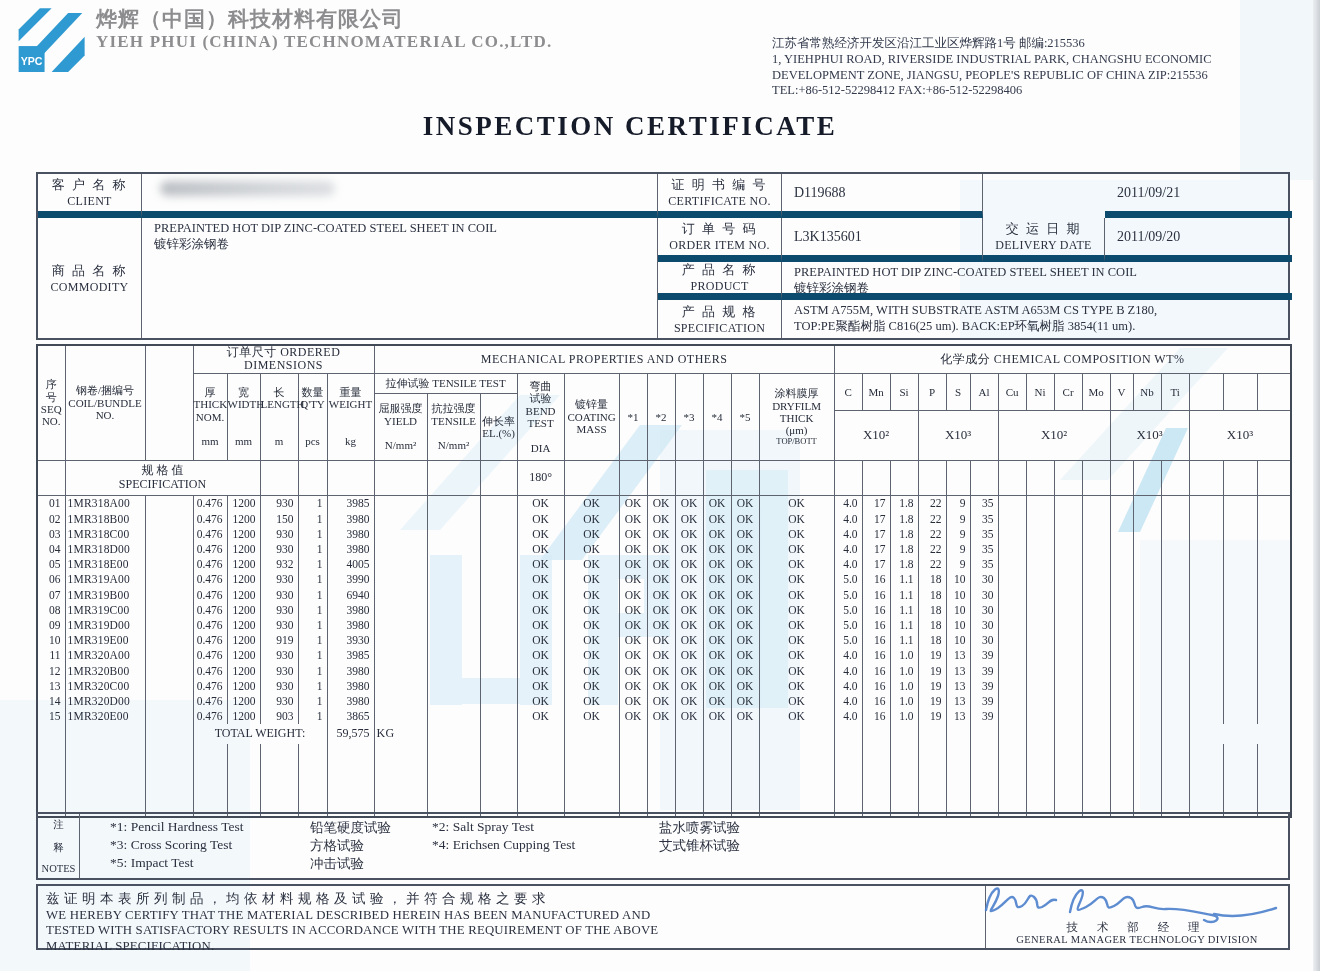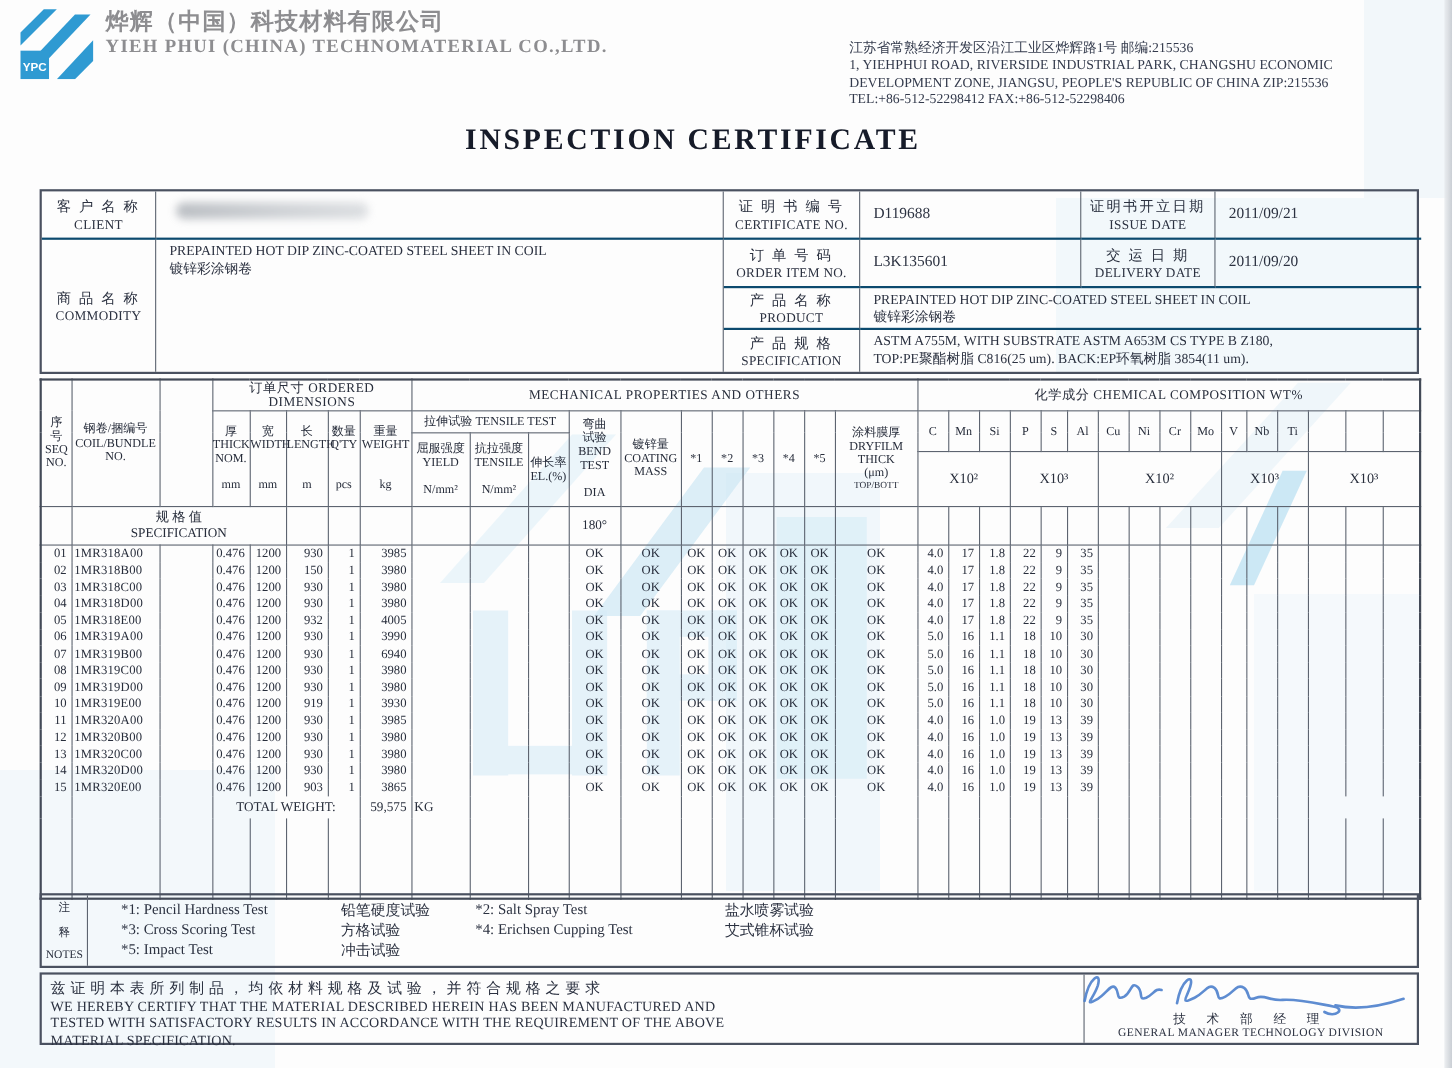--- a/index.html
+++ b/index.html
@@ -26,21 +26,21 @@
   .doc-title .en{font-size:27px;font-weight:bold;letter-spacing:2.5px;margin-top:3px;}
 
   
   .info{
     position:absolute;left:36px;top:172px;width:1254px;height:168px;
     display:grid;box-sizing:border-box;
     grid-template-columns:104px 516px 124px 201px 122px 187px;
     grid-template-rows:44px 44px 38px 38px;
     border:2px solid #4a5160;
   }
-  .cell{border-right:1px solid #5d6470;border-bottom:2px solid #0c4a6e;box-sizing:border-box;
+  .cell{border-right:1px solid #5d6470;border-bottom:7px solid #0c4a6e;box-sizing:border-box;
         display:flex;flex-direction:column;justify-content:center;overflow:hidden;}
   .cell.no-r{border-right:none;} .cell.no-b{border-bottom:none;}
   .lbl{align-items:center;text-align:center;}
   .lbl .cn{font-size:13px;letter-spacing:2px;}
   .lbl .en{font-size:12px;letter-spacing:.3px;}
   .val{padding-left:12px;font-size:14px;}
   .val2{padding:3px 0 0 12px;font-size:12.5px;line-height:1.25;justify-content:flex-start;}
   .blur-blob{width:175px;height:15px;margin:2px 0 10px 6px;border-radius:8px;
      background:linear-gradient(90deg,#8f959d,#b4b9bf 60%,#c7cbd0);filter:blur(4px);opacity:.6;}
 
@@ -154,24 +154,20 @@
       <div class="en">CLIENT</div>
     </div>
     <div class="cell val" style="grid-column:2;grid-row:1">
       <div class="blur-blob"></div>
     </div>
     <div class="cell lbl" style="grid-column:3;grid-row:1">
       <div class="cn">证 明 书 编 号</div>
       <div class="en">CERTIFICATE NO.</div>
     </div>
     <div class="cell val" style="grid-column:4;grid-row:1">D119688</div>
-    <div class="cell lbl" style="grid-column:5;grid-row:1">
-      <div class="cn">证明书开立日期</div>
-      <div class="en">ISSUE DATE</div>
-    </div>
     <div class="cell val no-r" style="grid-column:6;grid-row:1">2011/09/21</div>
 
     <div class="cell lbl no-b" style="grid-column:1;grid-row:2/span 3">
       <div class="cn">商 品 名 称</div>
       <div class="en">COMMODITY</div>
     </div>
     <div class="cell val2 no-b" style="grid-column:2;grid-row:2/span 3">
       <div>PREPAINTED HOT DIP ZINC-COATED STEEL SHEET IN COIL</div>
       <div>镀锌彩涂钢卷</div>
     </div>

